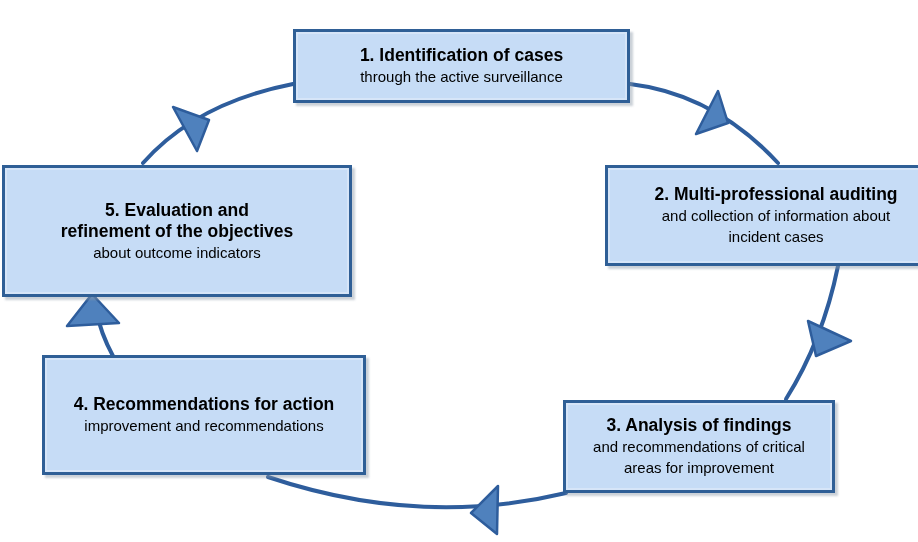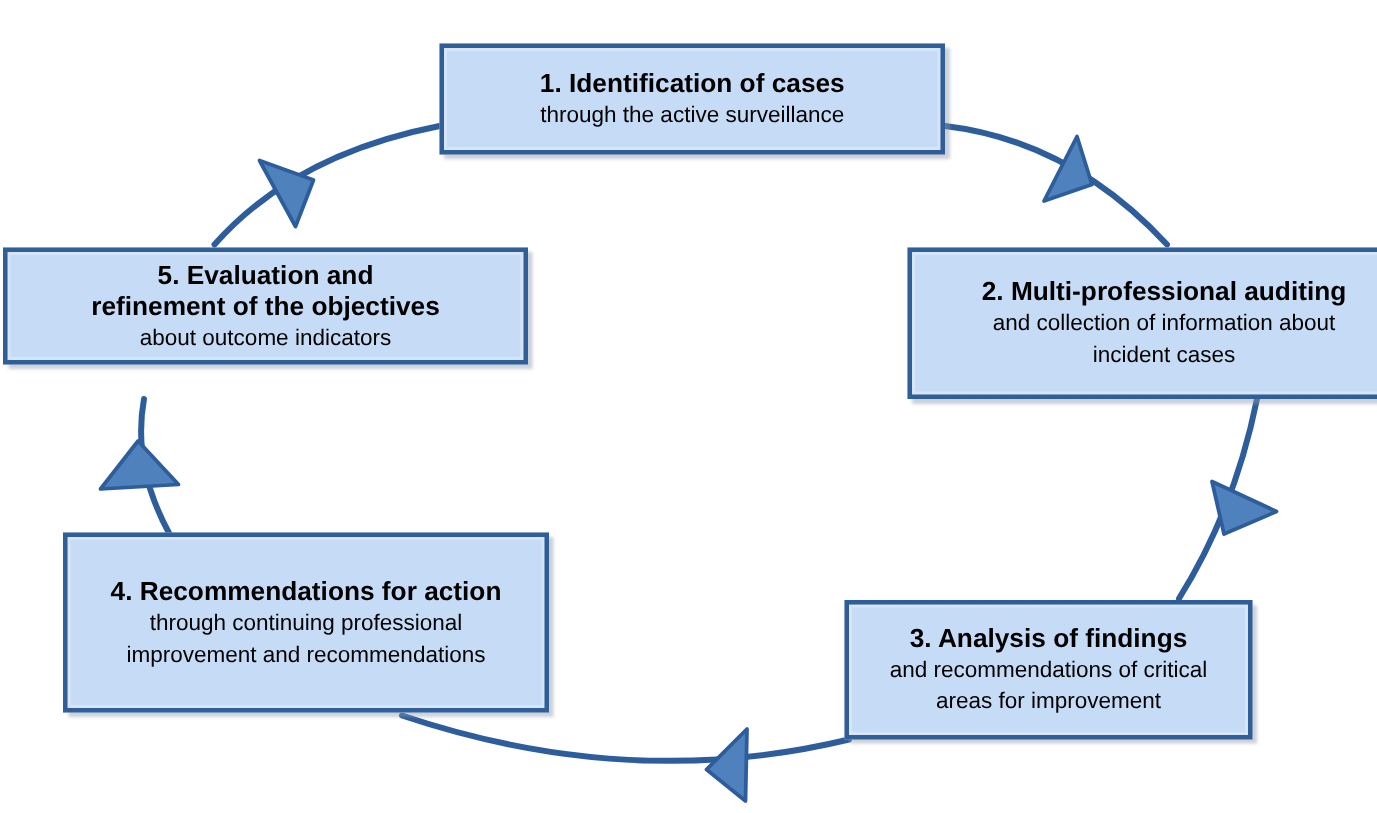--- a/index.html
+++ b/index.html
@@ -104,23 +104,22 @@
   </div>
 
   <div class="node" style="left:563px; top:400px; width:272px; height:93px;">
     <div class="line bold">3. Analysis of findings</div>
     <div class="line">and recommendations of critical</div>
     <div class="line">areas for improvement</div>
   </div>
 
   <div class="node" style="left:42px; top:355px; width:324px; height:120px;">
     <div class="line bold">4. Recommendations for action</div>
-    <div class="line">through continuing professional</div>
     <div class="line">improvement and recommendations</div>
   </div>
 
-  <div class="node" style="left:2px; top:165px; width:350px; height:78px;">
+  <div class="node" style="left:2px; top:165px; width:350px; height:132px;">
     <div class="line bold">5. Evaluation and</div>
     <div class="line bold">refinement of the objectives</div>
     <div class="line">about outcome indicators</div>
   </div>
 
 </div>
 
 </body></html>

